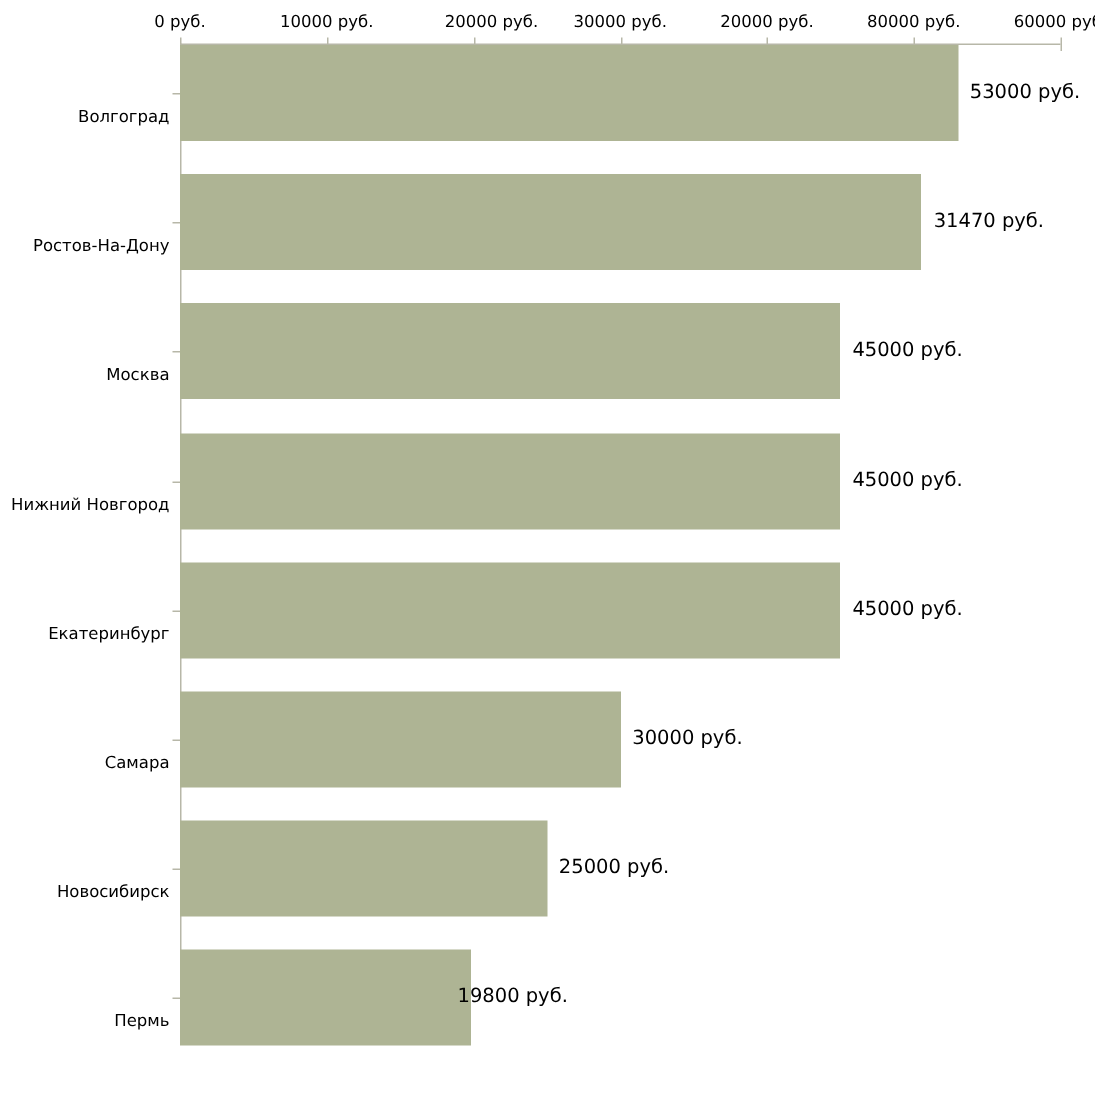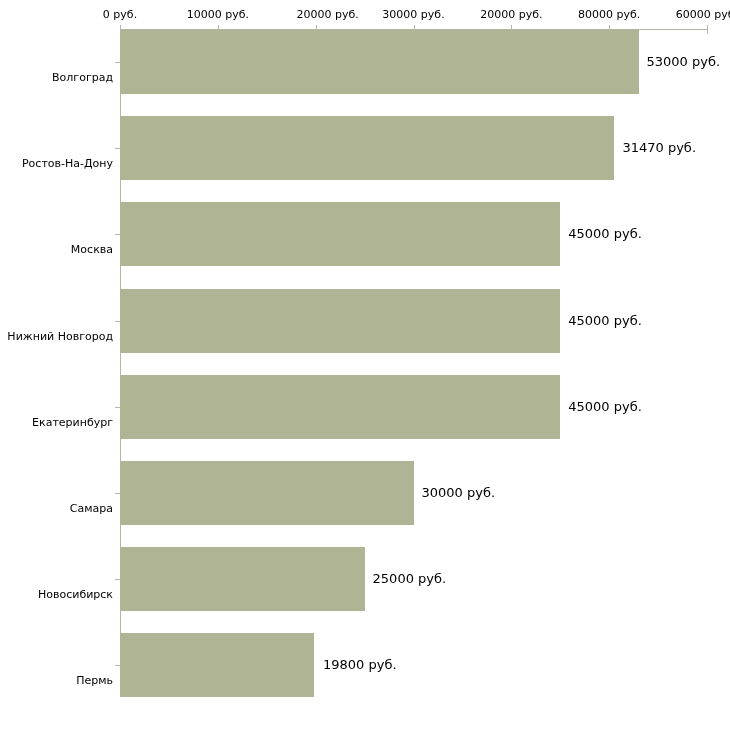--- a/index.html
+++ b/index.html
@@ -148,16 +148,16 @@
       <div class="bar-value" style="left: 568.25px; top: 234.4px;">45000 руб.</div>
       <div class="bar" style="top: 288.6px; width: 440.25px; height: 64px; background: rgb(174, 180, 148);"></div>
       <div class="bar-value" style="left: 568.25px; top: 320.6px;">45000 руб.</div>
       <div class="bar" style="top: 374.8px; width: 440.25px; height: 64px; background: rgb(174, 180, 148);"></div>
       <div class="bar-value" style="left: 568.25px; top: 406.8px;">45000 руб.</div>
       <div class="bar" style="top: 461px; width: 293.5px; height: 64px; background: rgb(174, 180, 148);"></div>
       <div class="bar-value" style="left: 421.5px; top: 493px;">30000 руб.</div>
       <div class="bar" style="top: 547.2px; width: 244.583px; height: 64px; background: rgb(174, 180, 148);"></div>
       <div class="bar-value" style="left: 372.583px; top: 579.2px; text-align: right;">25000 руб.</div>
       <div class="bar" style="top: 633.4px; width: 193.71px; height: 64px; background: rgb(174, 180, 148);"></div>
-      <div class="bar-value" style="left: 323px; top: 665.4px;">19800 руб.</div>
+      <div class="bar-value" style="left: 305px; top: 665.4px;">19800 руб.</div>
     </div>
 
 </div>
 
 </body></html>

